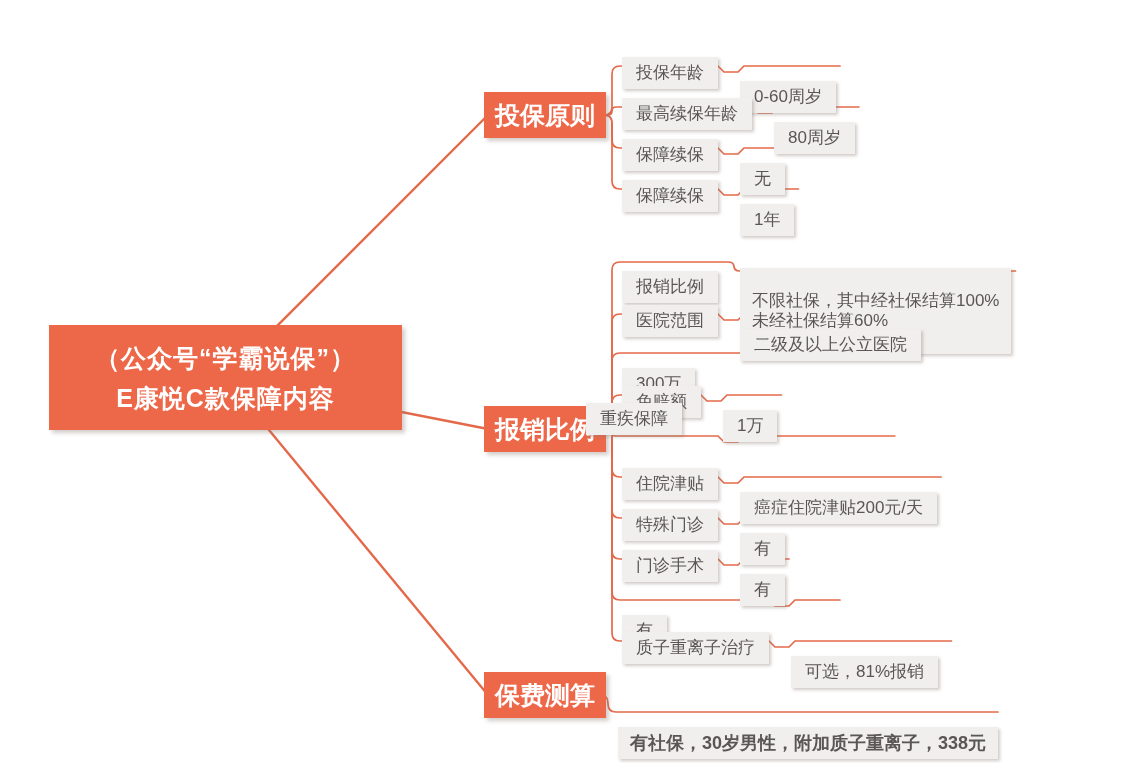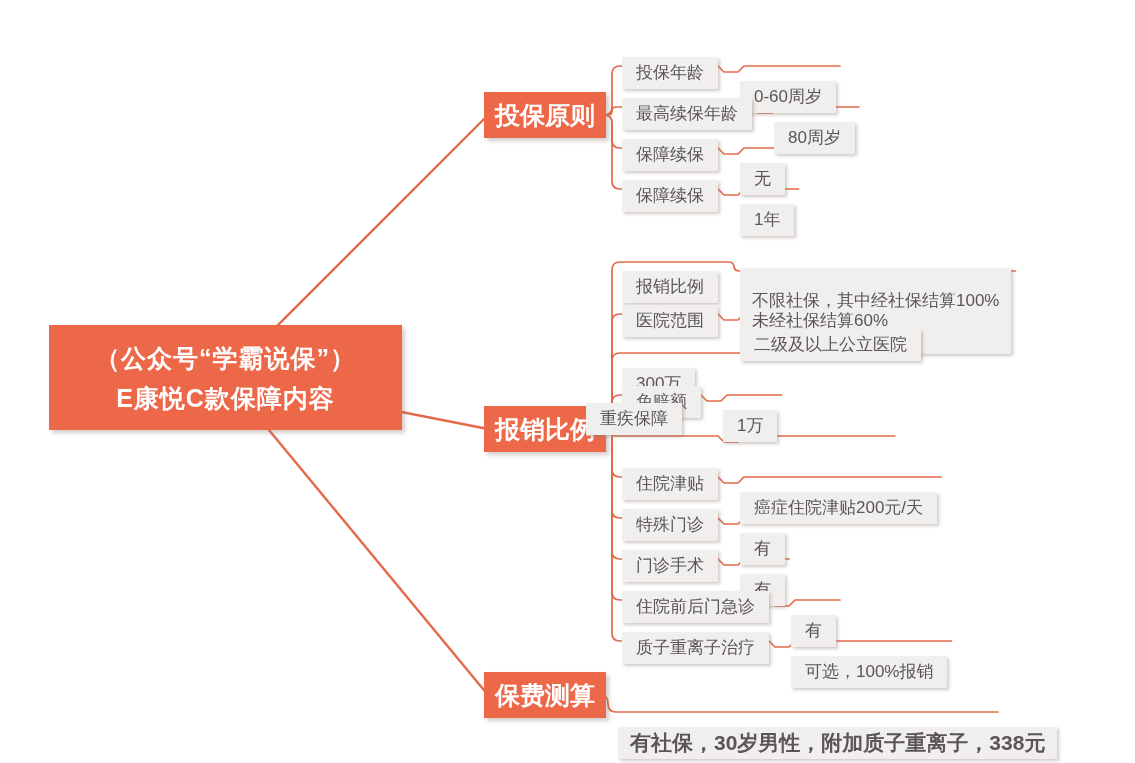--- a/index.html
+++ b/index.html
@@ -29,21 +29,21 @@
   .row{
     position:absolute;display:flex;gap:22px;align-items:center;
   }
   .node{
     background:var(--child-bg,#f1efed);color:var(--child-text,#595655);
     font-size:17px;line-height:20px;padding:6px 14px;white-space:nowrap;
     box-shadow:2px 2px 3px rgba(140,125,115,.4);
   }
   .node.val{text-align:center;margin-top:48px;}
   .node.multiline{text-align:left;padding:23px 12px;}
-  .node.premium{font-size:21px;font-weight:bold;padding:6px 12px;}
+  .node.premium{font-size:18px;font-weight:bold;padding:6px 12px;}
 </style>
 </head>
 <body>
 
 <div class="canvas">
   <svg id="connectors" width="1135" height="763">
       <path d="M 225.5 377.5 L 488 115" stroke="#e4694a" stroke-width="2.4" fill="none" stroke-linecap="round"></path>
       <path d="M 590 115 H 604 Q 612 115 612 107 V 74 Q 612 66 620 66 H 718 L 724 72 H 738 L 744 66 H 840.03125" stroke="#e4694a" stroke-width="1.7" fill="none" stroke-linecap="round"></path>
       <path d="M 590 115 H 608 Q 612 115 612 111 V 111 Q 612 107 616 107 H 752 L 758 113 H 772 L 778 107 H 858.921875" stroke="#e4694a" stroke-width="1.7" fill="none" stroke-linecap="round"></path>
       <path d="M 590 115 H 604 Q 612 115 612 123 V 140 Q 612 148 620 148 H 718 L 724 154 H 738 L 744 148 H 789" stroke="#e4694a" stroke-width="1.7" fill="none" stroke-linecap="round"></path>
@@ -117,26 +117,25 @@
     </div>
     <div class="row" style="left:622px;top:485px">
       <div class="node attr">特殊门诊</div>
       <div class="node val">有</div>
     </div>
     <div class="row" style="left:622px;top:526px">
       <div class="node attr">门诊手术</div>
       <div class="node val">有</div>
     </div>
     <div class="row" style="left:622px;top:567px">
-      <div class="node attr">住院前后门急诊</div>
       <div class="node val">有</div>
     </div>
     <div class="row" style="left:622px;top:608px">
       <div class="node attr">质子重离子治疗</div>
-      <div class="node val">可选，100%报销</div>
+      <div class="node val">可选，81%报销</div>
     </div>
   </div>
 
   <div class="branch">
     <div class="branch-topic" style="left:484px;top:672px">保费测算</div>
     <div class="row" style="left:618px;top:679px">
       <div class="node val premium">有社保，30岁男性，附加质子重离子，338元</div>
     </div>
   </div>
 </div>

